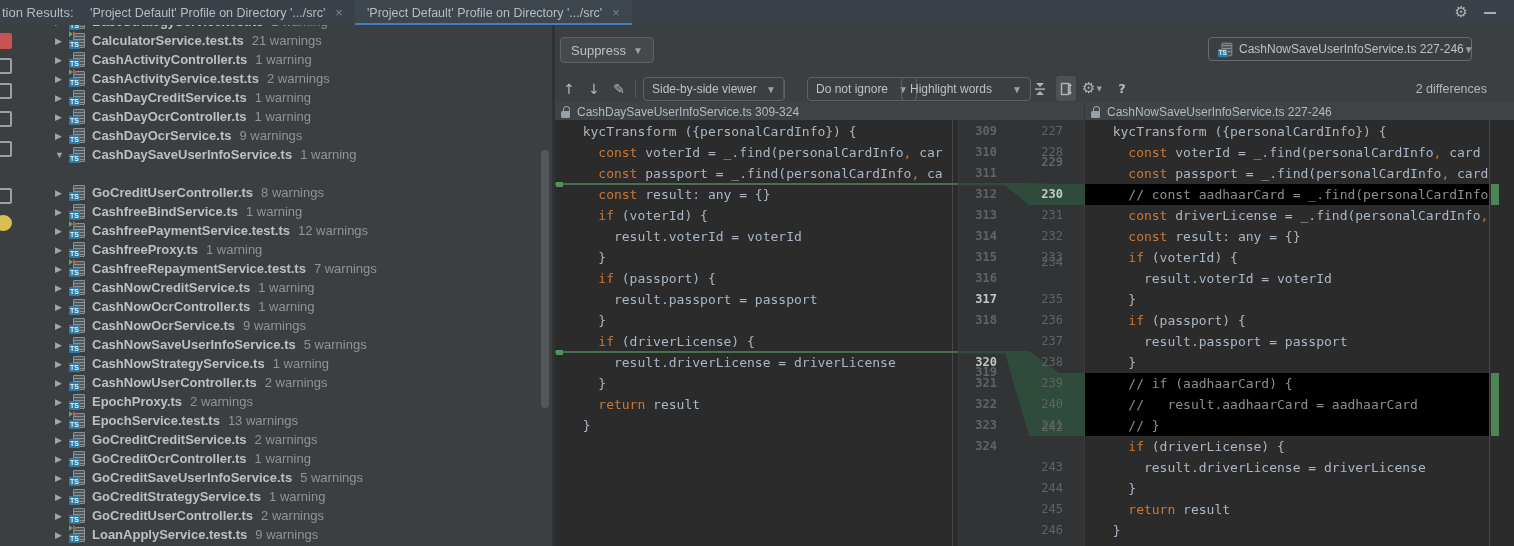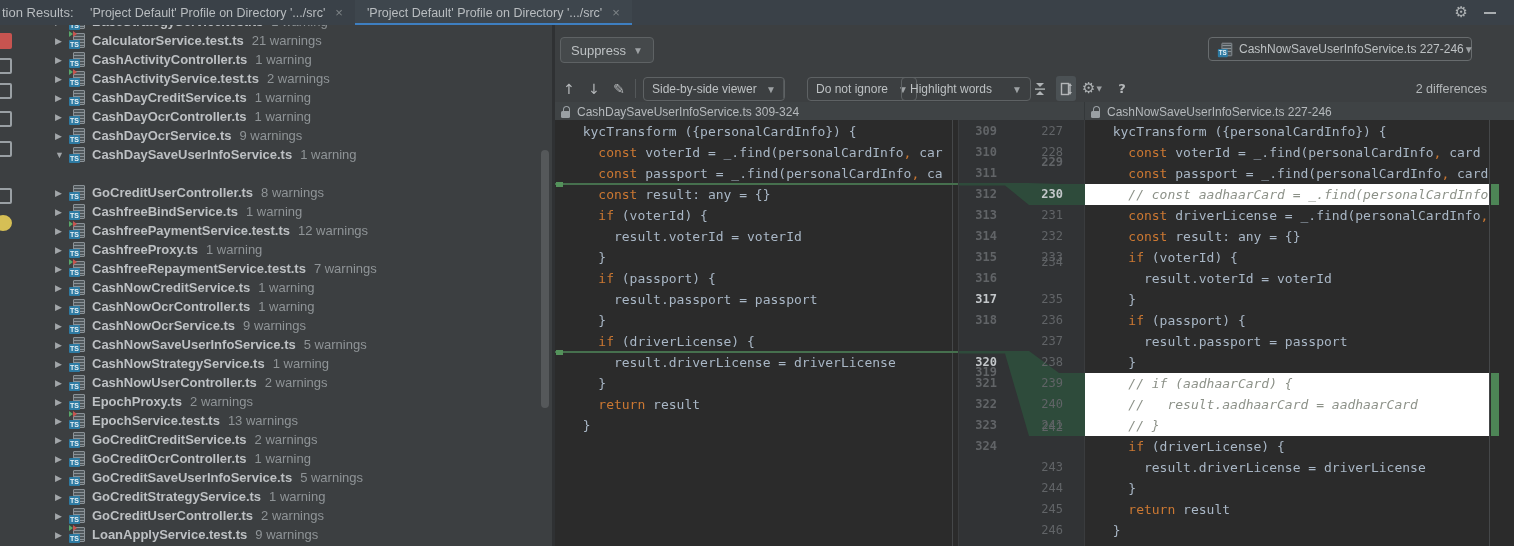--- a/index.html
+++ b/index.html
@@ -71,21 +71,21 @@
                 border:1.5px solid #9aa0a4;border-bottom:none;border-radius:4px 4px 0 0;}
   .lock::after{content:"";position:absolute;left:0;top:5px;width:9px;height:7px;background:#9aa0a4;border-radius:1.5px;}
   
   .editor{position:absolute;left:0;top:95px;width:959px;height:426px;background:#2b2b2b;overflow:hidden;}
   .pane{position:absolute;overflow:hidden;font-family:"DejaVu Sans Mono",monospace;font-size:13px;}
   .paneL{left:0;top:1px;width:403px;height:336px;}
   .paneR{left:530px;top:1px;width:404px;height:420px;}
   .cl{height:21px;line-height:21px;white-space:pre;padding-left:12px;color:#a9b7c6;}
   .cl .kw{color:#cc7832;}
   .cl .cmt{color:#8c9188;}
-  .cl.ins{background:#ffffff;font-style:italic;}
+  .cl.ins{background:#000000;}
   .gutter{position:absolute;left:403px;top:0;width:127px;height:426px;background:#313335;
           border-left:1px solid #3a3c3e;border-right:1px solid #3a3c3e;box-sizing:border-box;}
   .gutter svg{position:absolute;left:0;top:0;}
   .ln{position:absolute;height:21px;line-height:21px;font-family:"DejaVu Sans Mono",monospace;
       font-size:12px;color:#616467;text-align:right;}
   .ln.l{left:0;width:38px;font-weight:bold;}
   .ln.r{left:46px;width:58px;}
   .ln.b{color:#c3c7ca;font-weight:bold;}
   .guideL{position:absolute;left:397px;top:0;width:1px;height:426px;background:#454749;}
   .borderR{position:absolute;left:934px;top:0;width:1px;height:426px;background:#454749;}

